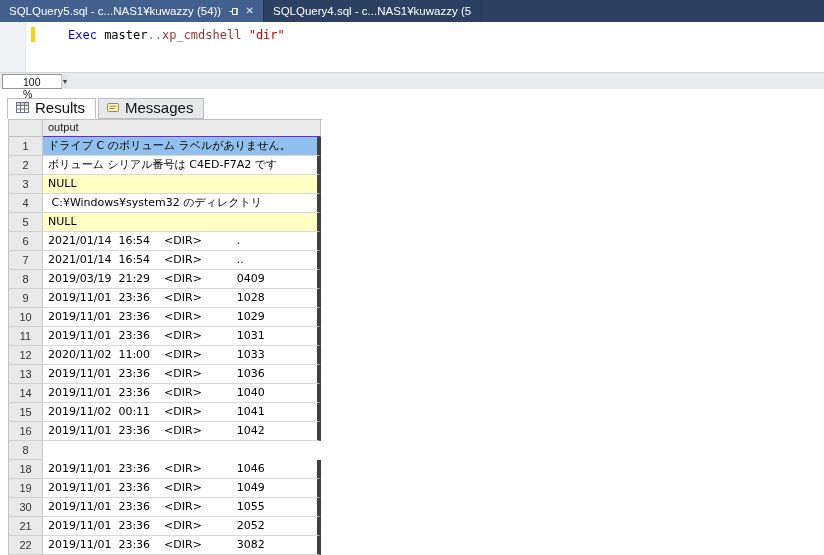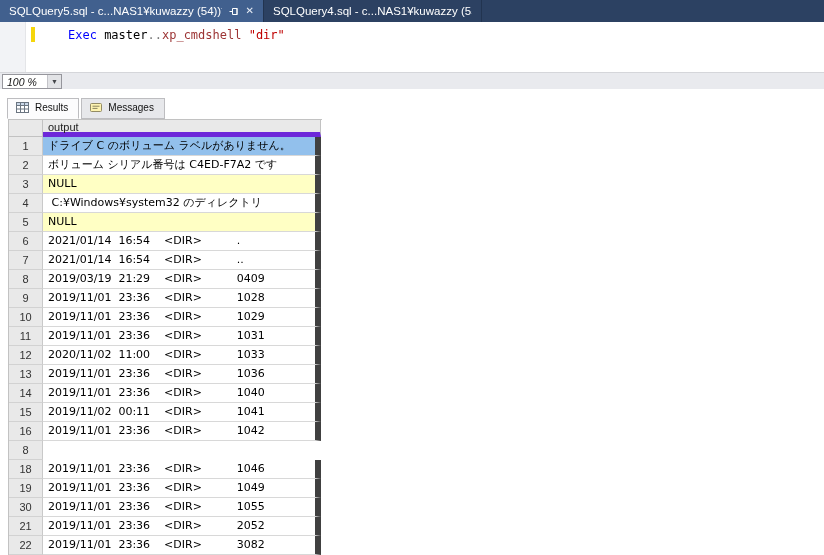--- a/index.html
+++ b/index.html
@@ -56,68 +56,68 @@
 
   
   .zoom-strip {
     height: 17px; background: #e9eaee; border-top: 1px solid #d5d6da;
     display: flex; align-items: center; padding-left: 2px;
   }
   .zoom-combo {
     display: flex; align-items: stretch; width: 60px; height: 15px;
     background: #ffffff; border: 1px solid #96969c; font-size: 10.5px; color: #111;
   }
-  .zoom-value { flex: 1; padding: 1px 4px; font-style: italic; }
+  .zoom-value { flex: 1; padding: 1px 20px; }
   .zoom-arrow {
     width: 14px; background: #e2e3e6; border-left: 1px solid #c3c3c8;
     display: flex; align-items: center; justify-content: center;
     font-size: 7px; color: #44464a;
   }
 
   
   .results-area { margin-top: 8px; }
   .rtab-strip {
     height: 22px; display: flex; align-items: flex-end;
     padding-left: 7px; gap: 2px; background: #ffffff;
   }
   .rtab {
     display: flex; align-items: center; gap: 6px;
-    font-size: 10px; color: #111;
+    font-size: 15px; color: #111;
     height: 21px; padding: 0 10px 2px 8px;
     border: 1px solid #bdbdc0; background: #e7e8eb;
     cursor: default;
   }
   .rtab.active { background: #fcfcfd; border-bottom-color: #fcfcfd; }
   .rtab svg { display: block; }
 
   
   .grid {
     margin-left: 8px; width: 314px;
     border-top: 1px solid #c2c2c2; border-left: 1px solid #c2c2c2;
     font-size: 11px;
   }
   .header-row { display: flex; height: 17px; font-family: "Liberation Sans", sans-serif; }
   .corner {
     width: 34px; background: #e9e9e9;
     border-right: 1px solid #c2c2c2; border-bottom: 1px solid #c2c2c2;
   }
   .colhead {
     width: 278px; background: #e9e9e9; color: #222;
-    border-right: 1px solid #c2c2c2; border-bottom: 5px solid #6d28d9;
+    border-right: 1px solid #c2c2c2; border-bottom: 1px solid #6d28d9;
     padding: 1px 5px; text-align: left;
   }
   .grid-row { display: flex; height: 19px; }
   .rowhead {
     width: 34px; background: #e9e9e9; color: #333;
     border-right: 1px solid #c9c9c9; border-bottom: 1px solid #d2d2d2;
     display: flex; align-items: center; justify-content: center;
   }
   .cell {
     width: 278px; background: #ffffff; color: #000;
-    border-right: 6px solid #404040; border-bottom: 1px solid #d8d8d8;
+    border-right: 4px solid #404040; border-bottom: 1px solid #d8d8d8;
     padding: 2px 5px; white-space: pre; overflow: hidden;
     font-family: "DejaVu Sans", sans-serif; line-height: 14px;
   }
   .cell.selected { background: var(--selection-blue, #92c0ec); }
   .cell.null { background: var(--null-yellow, #ffffc4); }
 </style>
 </head>
 <body>
 
 <div class="tabbar">

